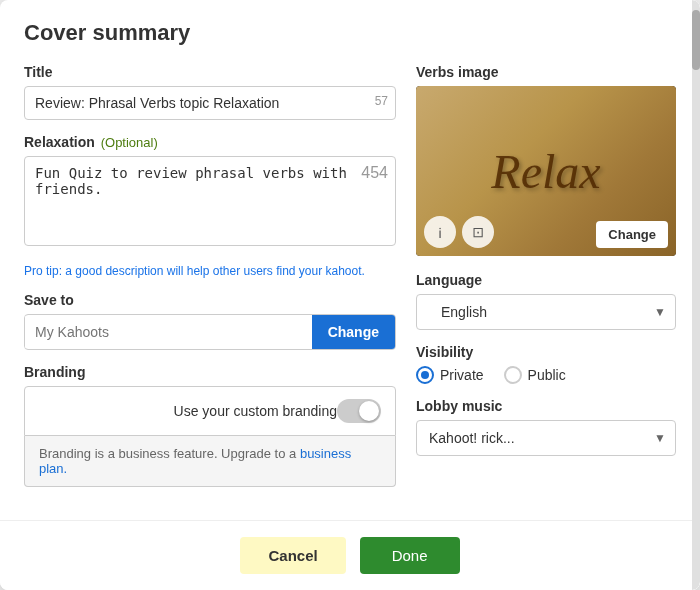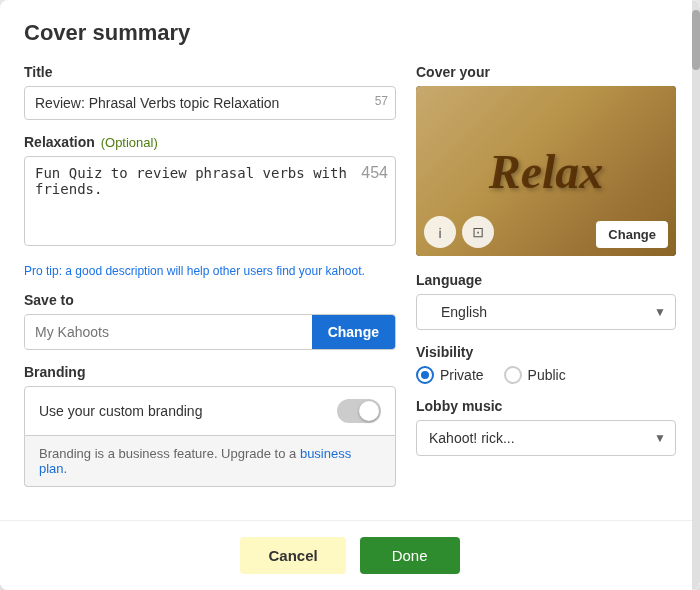--- a/index.html
+++ b/index.html
@@ -143,21 +143,21 @@
       font-weight: 600;
       cursor: pointer;
       border-radius: 0;
     }
     .branding-section {
       margin-bottom: 0;
     }
     .branding-row {
       display: flex;
       align-items: center;
-      justify-content: space-between;
+      justify-content: flex-end;
       border: 1.5px solid #ccc;
       border-radius: 4px 4px 0 0;
       padding: 12px 14px;
       background: #fff;
     }
     .branding-label-text {
       font-size: 14px;
       color: #333;
     }
     .toggle-switch {
@@ -209,21 +209,21 @@
       width: 100%;
       height: 100%;
       background: linear-gradient(135deg, #c8a96e 0%, #b8944a 40%, #a07838 70%, #8a6428 100%);
       position: relative;
       display: flex;
       align-items: center;
       justify-content: center;
     }
     .relax-text {
       font-size: 48px;
-      font-weight: 700;
+      font-weight: 400;
       color: rgba(80, 40, 0, 0.85);
       font-style: italic;
       text-shadow: 2px 2px 4px rgba(0,0,0,0.3);
       font-family: Georgia, serif;
     }
     .cover-img-controls {
       position: absolute;
       bottom: 8px;
       left: 8px;
       display: flex;
@@ -419,21 +419,21 @@
           <div class="branding-upgrade">
             <span>Branding is a business feature. Upgrade to a</span>
             <a href="#"> business plan.</a>
           </div>
         </div>
       </div>
 
       <div class="right-col">
 
         <div class="cover-image-section">
-          <div class="field-label">Cover your</div>
+          <div class="field-label">Verbs image</div>
           <div class="cover-img-box">
             <div class="cover-img-canvas">
               <span class="relax-text">Relax</span>
             </div>
             <div class="cover-img-controls">
               <div class="cover-img-icon-btn">ℹ</div>
               <div class="cover-img-icon-btn">⊡</div>
             </div>
             <button class="cover-change-btn">Change</button>
           </div>

